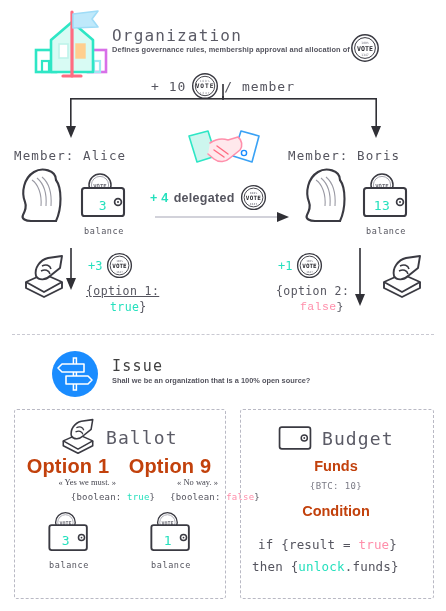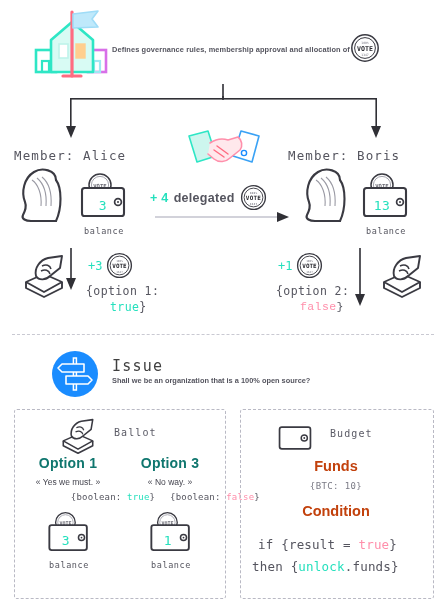--- a/index.html
+++ b/index.html
@@ -42,25 +42,25 @@
   
   #issue-icon{left:52px;top:351px;width:46px;height:46px;}
   #issue-title{left:112px;top:357px;font-size:15px;letter-spacing:1.2px;color:#404040;}
   #issue-sub{left:112px;top:376px;font-size:7.4px;color:#55555f;font-weight:600;
              font-family:"Liberation Sans","DejaVu Sans",sans-serif;}
 
   
   .panel{position:absolute;border:1.4px dashed #b9b9c4;border-radius:3px;}
   #ballot-panel{left:14px;top:409px;width:210px;height:188px;}
   #budget-panel{left:240px;top:409px;width:192px;height:188px;}
-  .panel-title{font-size:10px;color:#5b5b66;letter-spacing:1.1px;margin-left:8px;}
-  .opt-head{font-size:14px;color:#0f766e;font-weight:bold;letter-spacing:.2px;
+  .panel-title{font-size:18px;color:#5b5b66;letter-spacing:1.1px;}
+  .opt-head{font-size:20px;color:#c2410c;font-weight:bold;letter-spacing:.2px;
             font-family:"Liberation Sans","DejaVu Sans",sans-serif;text-align:center;}
-  .opt-quote{font-size:8.5px;color:#45454f;text-align:center;
-             font-family:Liberation Sans, sans-serif;}
+  .opt-quote{font-size:8.5px;color:#45454f;text-align:right;
+             font-family:Liberation Serif, serif;}
   .opt-bool{font-size:9px;text-align:center;color:#55555f;letter-spacing:.2px;padding-left:45px;}
   .bud-head{font-size:14.5px;color:#c2410c;font-weight:bold;text-align:center;
             font-family:"Liberation Sans","DejaVu Sans",sans-serif;}
   .bud-val{font-size:9px;text-align:center;color:#7a7a85;letter-spacing:.4px;}
   .cond-line{font-size:12.5px;color:#55555f;letter-spacing:.2px;line-height:20px;}
 </style>
 </head>
 <body>
 
 <div class="abs" id="org-block">
@@ -76,30 +76,42 @@
     <path d="M19 66 V34 L40 16 L61 34 V66 Z" fill="#d8fbf4" stroke="#2ee6c5" stroke-width="2.6" stroke-linejoin="round"></path>
     <rect x="27" y="38" width="9" height="14" fill="#ffffff" stroke="#bff3ea" stroke-width="1.6"></rect>
     <rect x="44" y="38" width="9" height="14" fill="#ffcf8f" stroke="#ffcf8f" stroke-width="1.4"></rect>
 
     <line x1="40" y1="6" x2="40" y2="70" stroke="#ff6b81" stroke-width="3.2" stroke-linecap="round"></line>
     <line x1="31" y1="70" x2="49" y2="70" stroke="#ff6b81" stroke-width="3.2" stroke-linecap="round"></line>
 
     <path d="M41 8 L66 5 L60 13 L66 21 L41 22 Z" fill="#bfe9fb" stroke="#9fdcf7" stroke-width="1.6" stroke-linejoin="round"></path>
   </svg>
 
+  <div class="abs mono" id="org-title">Organization</div>
   <div class="abs" id="org-sub">Defines governance rules, membership approval and allocation of</div>
 
   <svg class="abs" id="org-sub-coin" width="30" height="30" viewBox="0 0 30 30">
     <circle cx="15" cy="15" r="13.2" fill="#fff" stroke="#3a3a42" stroke-width="1.5"></circle>
     <circle cx="15" cy="15" r="10.4" fill="none" stroke="#3a3a42" stroke-width="1"></circle>
     <text x="15" y="17.6" text-anchor="middle" font-size="6.6" font-weight="bold" font-family="DejaVu Sans Mono, monospace" fill="#2a2a30">VOTE</text>
     <text x="15" y="11" text-anchor="middle" font-size="3.1" font-family="DejaVu Sans Mono, monospace" fill="#7a7a85">100%</text>
     <text x="15" y="23.2" text-anchor="middle" font-size="3.1" font-family="DejaVu Sans Mono, monospace" fill="#7a7a85">1347</text>
   </svg>
 
+  <div class="abs mono" id="alloc-line">
+    <span>+ 10</span>
+    <svg width="28" height="28" viewBox="0 0 30 30">
+      <circle cx="15" cy="15" r="13.2" fill="#fff" stroke="#3a3a42" stroke-width="1.5"></circle>
+      <circle cx="15" cy="15" r="10.4" fill="none" stroke="#3a3a42" stroke-width="1"></circle>
+      <text x="15" y="17.6" text-anchor="middle" font-size="6.6" font-weight="bold" font-family="DejaVu Sans Mono, monospace" fill="#2a2a30">VOTE</text>
+      <text x="15" y="11" text-anchor="middle" font-size="3.1" font-family="DejaVu Sans Mono, monospace" fill="#7a7a85">100%</text>
+      <text x="15" y="23.2" text-anchor="middle" font-size="3.1" font-family="DejaVu Sans Mono, monospace" fill="#7a7a85">1347</text>
+    </svg>
+    <span>/ member</span>
+  </div>
 </div>
 
 <svg class="abs" style="left:0;top:96px;" width="446" height="52">
   <rect x="70" y="2" width="307" height="1.6" fill="#303036"></rect>
   <rect x="70" y="2" width="1.6" height="28" fill="#303036"></rect>
   <rect x="375.4" y="2" width="1.6" height="28" fill="#303036"></rect>
   <rect x="222.2" y="0" width="1.6" height="4" fill="#303036"></rect>
   <polygon points="66,30 76,30 71,42" fill="#303036"></polygon>
   <polygon points="371,30 381,30 376,42" fill="#303036"></polygon>
 </svg>
@@ -190,21 +202,21 @@
 <div class="abs mono vote-row" style="left:88px;top:252px;">
   <span class="teal">+3</span>
   <svg width="27" height="27" viewBox="0 0 30 30">
     <circle cx="15" cy="15" r="13.2" fill="#fff" stroke="#3a3a42" stroke-width="1.5"></circle>
     <circle cx="15" cy="15" r="10.4" fill="none" stroke="#3a3a42" stroke-width="1"></circle>
     <text x="15" y="17.6" text-anchor="middle" font-size="6.6" font-weight="bold" font-family="DejaVu Sans Mono, monospace" fill="#2a2a30">VOTE</text>
     <text x="15" y="11" text-anchor="middle" font-size="3.1" font-family="DejaVu Sans Mono, monospace" fill="#7a7a85">100%</text>
     <text x="15" y="23.2" text-anchor="middle" font-size="3.1" font-family="DejaVu Sans Mono, monospace" fill="#7a7a85">1347</text>
   </svg>
 </div>
-<div class="abs mono opt-txt" style="left:86px;top:284px;">{option 1:</div>
+<div class="abs mono opt-txt" style="left:86px;top:284px;text-decoration:underline;">{option 1:</div>
 <div class="abs mono opt-txt" style="left:110px;top:300px;">
   <span class="teal">true</span><span>}</span>
 </div>
 
 <div class="abs mono vote-row" style="left:278px;top:252px;">
   <span class="teal">+1</span>
   <svg width="27" height="27" viewBox="0 0 30 30">
     <circle cx="15" cy="15" r="13.2" fill="#fff" stroke="#3a3a42" stroke-width="1.5"></circle>
     <circle cx="15" cy="15" r="10.4" fill="none" stroke="#3a3a42" stroke-width="1"></circle>
     <text x="15" y="17.6" text-anchor="middle" font-size="6.6" font-weight="bold" font-family="DejaVu Sans Mono, monospace" fill="#2a2a30">VOTE</text>
@@ -262,21 +274,21 @@
   <circle cx="24" cy="13" r="11" fill="#fff" stroke="#3a3a42" stroke-width="1.5"></circle>
   <circle cx="24" cy="13" r="8.6" fill="none" stroke="#9a9aa4" stroke-width=".9"></circle>
   <text x="24" y="15.6" text-anchor="middle" font-size="5.6" font-weight="bold" font-family="DejaVu Sans Mono, monospace" fill="#6a6a74">VOTE</text>
   <rect x="6" y="16" width="42" height="28" rx="2.6" fill="#fff" stroke="#3a3a42" stroke-width="2.1"></rect>
   <circle cx="42" cy="30" r="3.4" fill="#fff" stroke="#3a3a42" stroke-width="1.7"></circle>
   <circle cx="42" cy="30" r="1" fill="#3a3a42"></circle>
 </svg>
 <div class="abs mono wallet-num teal" style="left:52px;top:533px;width:28px;text-align:center;">3</div>
 <div class="abs mono balance-label" style="left:42px;top:560px;width:54px;">balance</div>
 
-<div class="abs opt-head" style="left:122px;top:455px;width:96px;">Option 3</div>
+<div class="abs opt-head" style="left:122px;top:455px;width:96px;">Option 9</div>
 <div class="abs opt-quote" style="left:122px;top:477px;width:96px;">« No way. »</div>
 <div class="abs mono opt-bool" style="left:118px;top:492px;width:104px;">
   <span>{boolean:</span>
   <span class="pink">false</span><span>}</span>
 </div>
 <svg class="abs" style="left:146px;top:510px;" width="50" height="48" viewBox="0 0 56 52">
   <circle cx="24" cy="13" r="11" fill="#fff" stroke="#3a3a42" stroke-width="1.5"></circle>
   <circle cx="24" cy="13" r="8.6" fill="none" stroke="#9a9aa4" stroke-width=".9"></circle>
   <text x="24" y="15.6" text-anchor="middle" font-size="5.6" font-weight="bold" font-family="DejaVu Sans Mono, monospace" fill="#6a6a74">VOTE</text>
   <rect x="6" y="16" width="42" height="28" rx="2.6" fill="#fff" stroke="#3a3a42" stroke-width="2.1"></rect>

